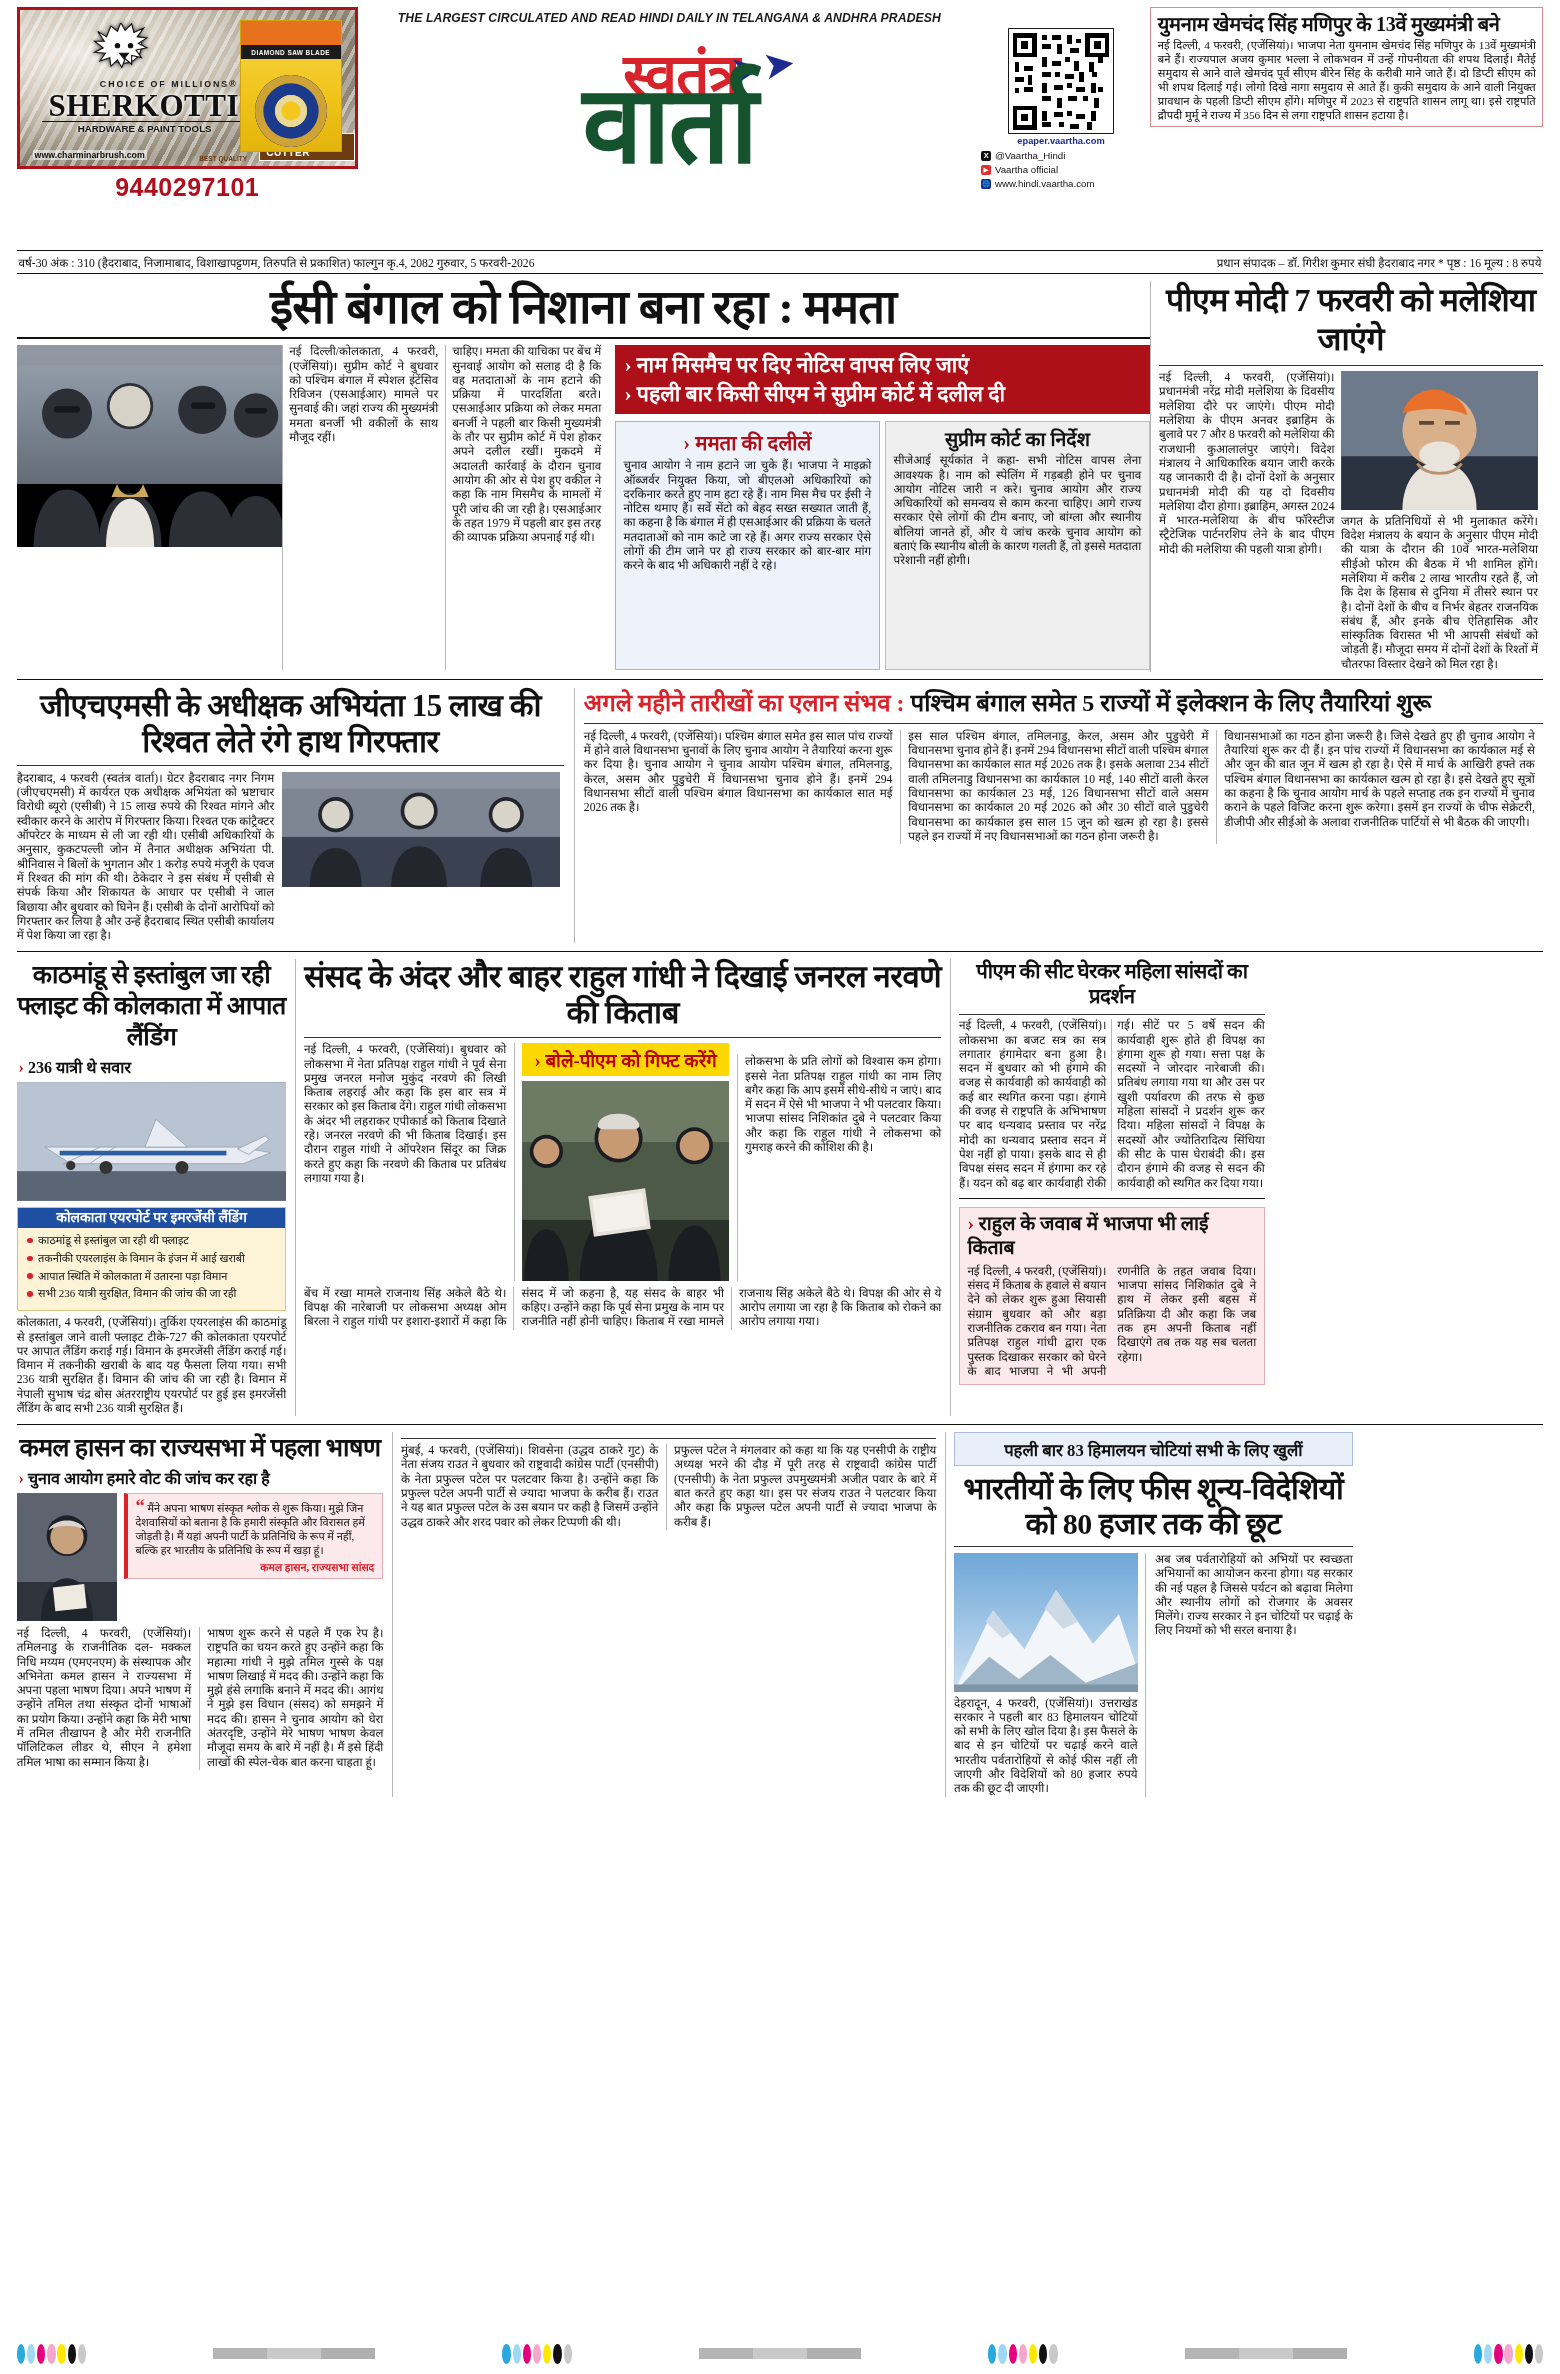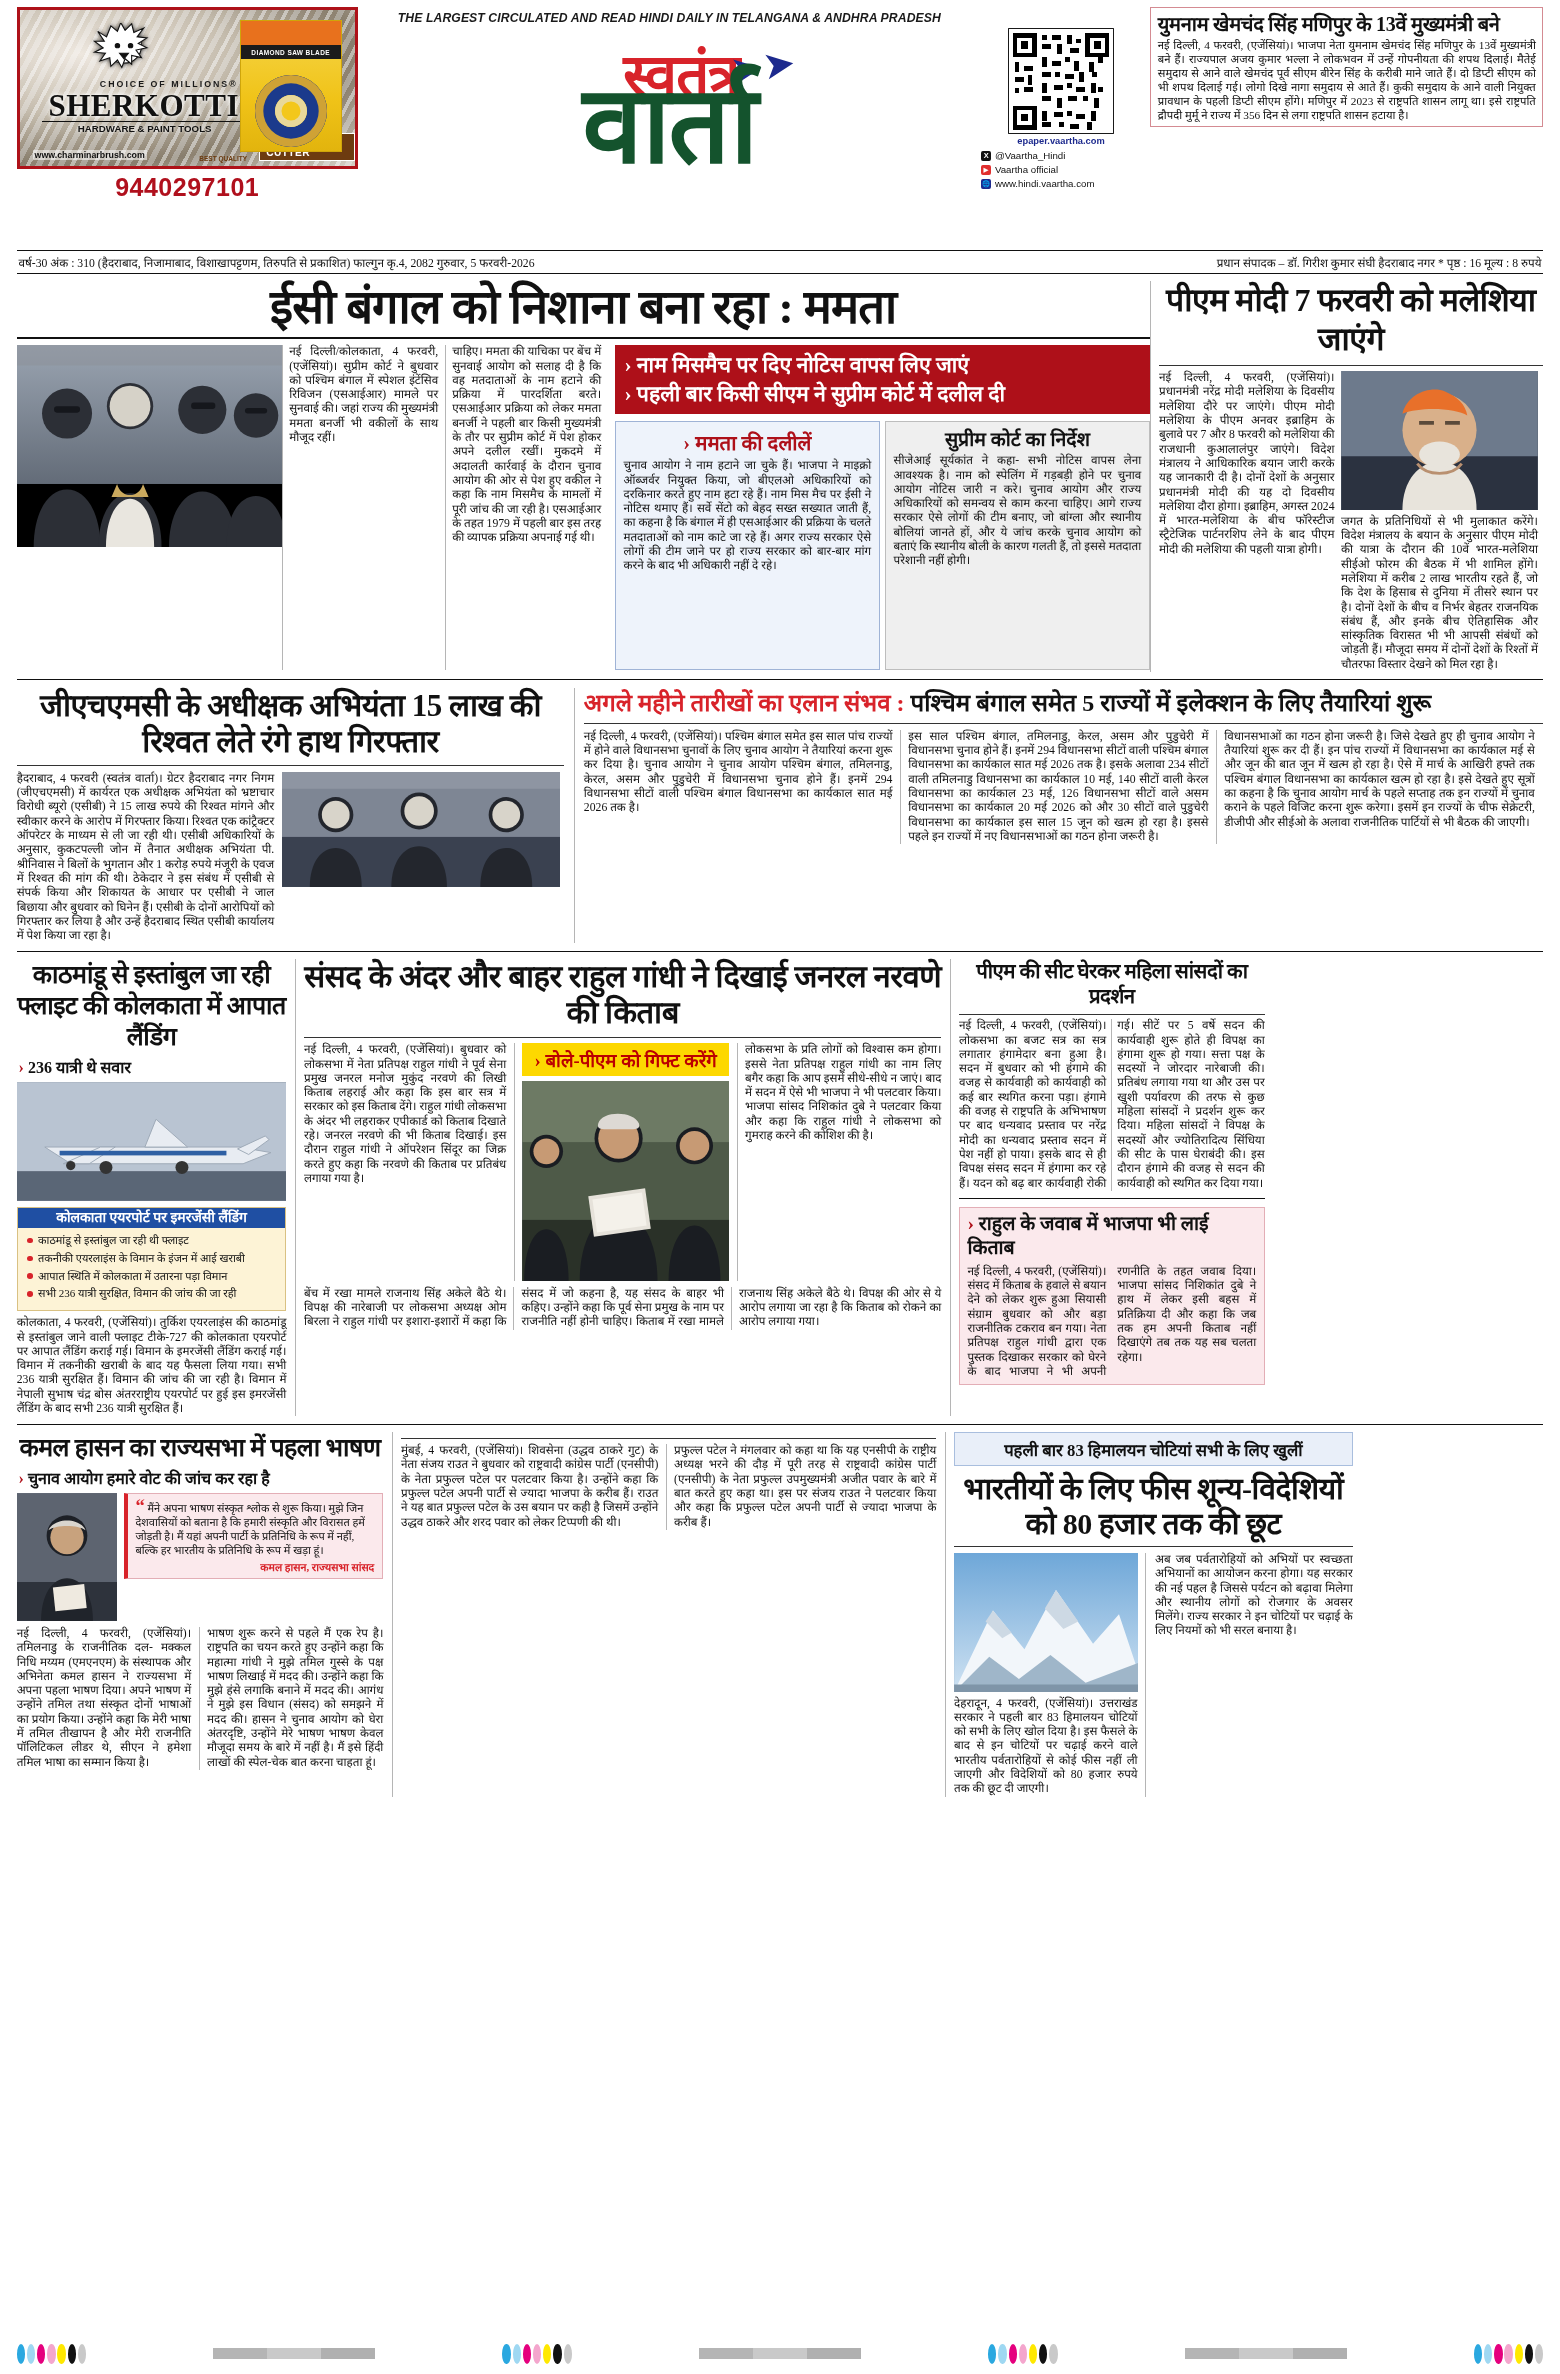--- a/index.html
+++ b/index.html
@@ -469,21 +469,21 @@
                 </g>
               <circle cx="186" cy="70" r="16" fill="#c79a74"></circle>
               <g fill="#1a1d22">
                   <circle cx="26" cy="76" r="18"></circle>
                   <path d="M2 216c0-36 11-56 24-56s24 20 24 56z"></path>
                 </g>
               <circle cx="26" cy="76" r="14" fill="#c79a74"></circle>
             </svg>
           </div>
         </div>
-        <div class="c sep-v" style="width:206px;padding-left:7.4px;">
+        <div class="c sep-v" style="width:206px;padding-left:7.4px;margin-top:12px;">
           <div class="body-col">लोकसभा के प्रति लोगों को विश्वास कम होगा। इससे नेता प्रतिपक्ष राहुल गांधी का नाम लिए बगैर कहा कि आप इसमें सीधे-सीधे न जाएं। बाद में सदन में ऐसे भी भाजपा ने भी पलटवार किया। भाजपा सांसद निशिकांत दुबे ने पलटवार किया और कहा कि राहुल गांधी ने लोकसभा को गुमराह करने की कोशिश की है।</div>
         </div>
       </div>
       <div class="body-col" style="margin-top:5.6px;column-count:3;column-gap:15px;column-rule:0.9px solid #b5b5b5;">बेंच में रखा मामले राजनाथ सिंह अकेले बैठे थे। विपक्ष की नारेबाजी पर लोकसभा अध्यक्ष ओम बिरला ने राहुल गांधी पर इशारा-इशारों में कहा कि संसद में जो कहना है, यह संसद के बाहर भी कहिए। उन्होंने कहा कि पूर्व सेना प्रमुख के नाम पर राजनीति नहीं होनी चाहिए। किताब में रखा मामले राजनाथ सिंह अकेले बैठे थे। विपक्ष की ओर से ये आरोप लगाया जा रहा है कि किताब को रोकने का आरोप लगाया गया।</div>
     </div>
 
     <div class="c sep-v" style="width:315px;padding-left:8.3px;">
       <div class="sec-hd-sm" style="font-size:20.4px;line-height:25px;">पीएम की सीट घेरकर महिला सांसदों का प्रदर्शन</div>
       <div class="thin" style="margin:4.6px 0;"></div>
       <div class="body-col" style="column-count:2;column-gap:11px;column-rule:0.9px solid #b5b5b5;">नई दिल्ली, 4 फरवरी, (एजेंसियां)। लोकसभा का बजट सत्र का सत्र लगातार हंगामेदार बना हुआ है। सदन में बुधवार को भी हंगामे की वजह से कार्यवाही को कार्यवाही को कई बार स्थगित करना पड़ा। हंगामे की वजह से राष्ट्रपति के अभिभाषण पर बाद धन्यवाद प्रस्ताव पर नरेंद्र मोदी का धन्यवाद प्रस्ताव सदन में पेश नहीं हो पाया। इसके बाद से ही विपक्ष संसद सदन में हंगामा कर रहे हैं। यदन को बढ़ बार कार्यवाही रोकी गई। सीटें पर 5 वर्षे सदन की कार्यवाही शुरू होते ही विपक्ष का हंगामा शुरू हो गया। सत्ता पक्ष के सदस्यों ने जोरदार नारेबाजी की। प्रतिबंध लगाया गया था और उस पर खुशी पर्यावरण की तरफ से कुछ महिला सांसदों ने प्रदर्शन शुरू कर दिया। महिला सांसदों ने विपक्ष के सदस्यों और ज्योतिरादित्य सिंधिया की सीट के पास घेराबंदी की। इस दौरान हंगामे की वजह से सदन की कार्यवाही को स्थगित कर दिया गया।</div>

